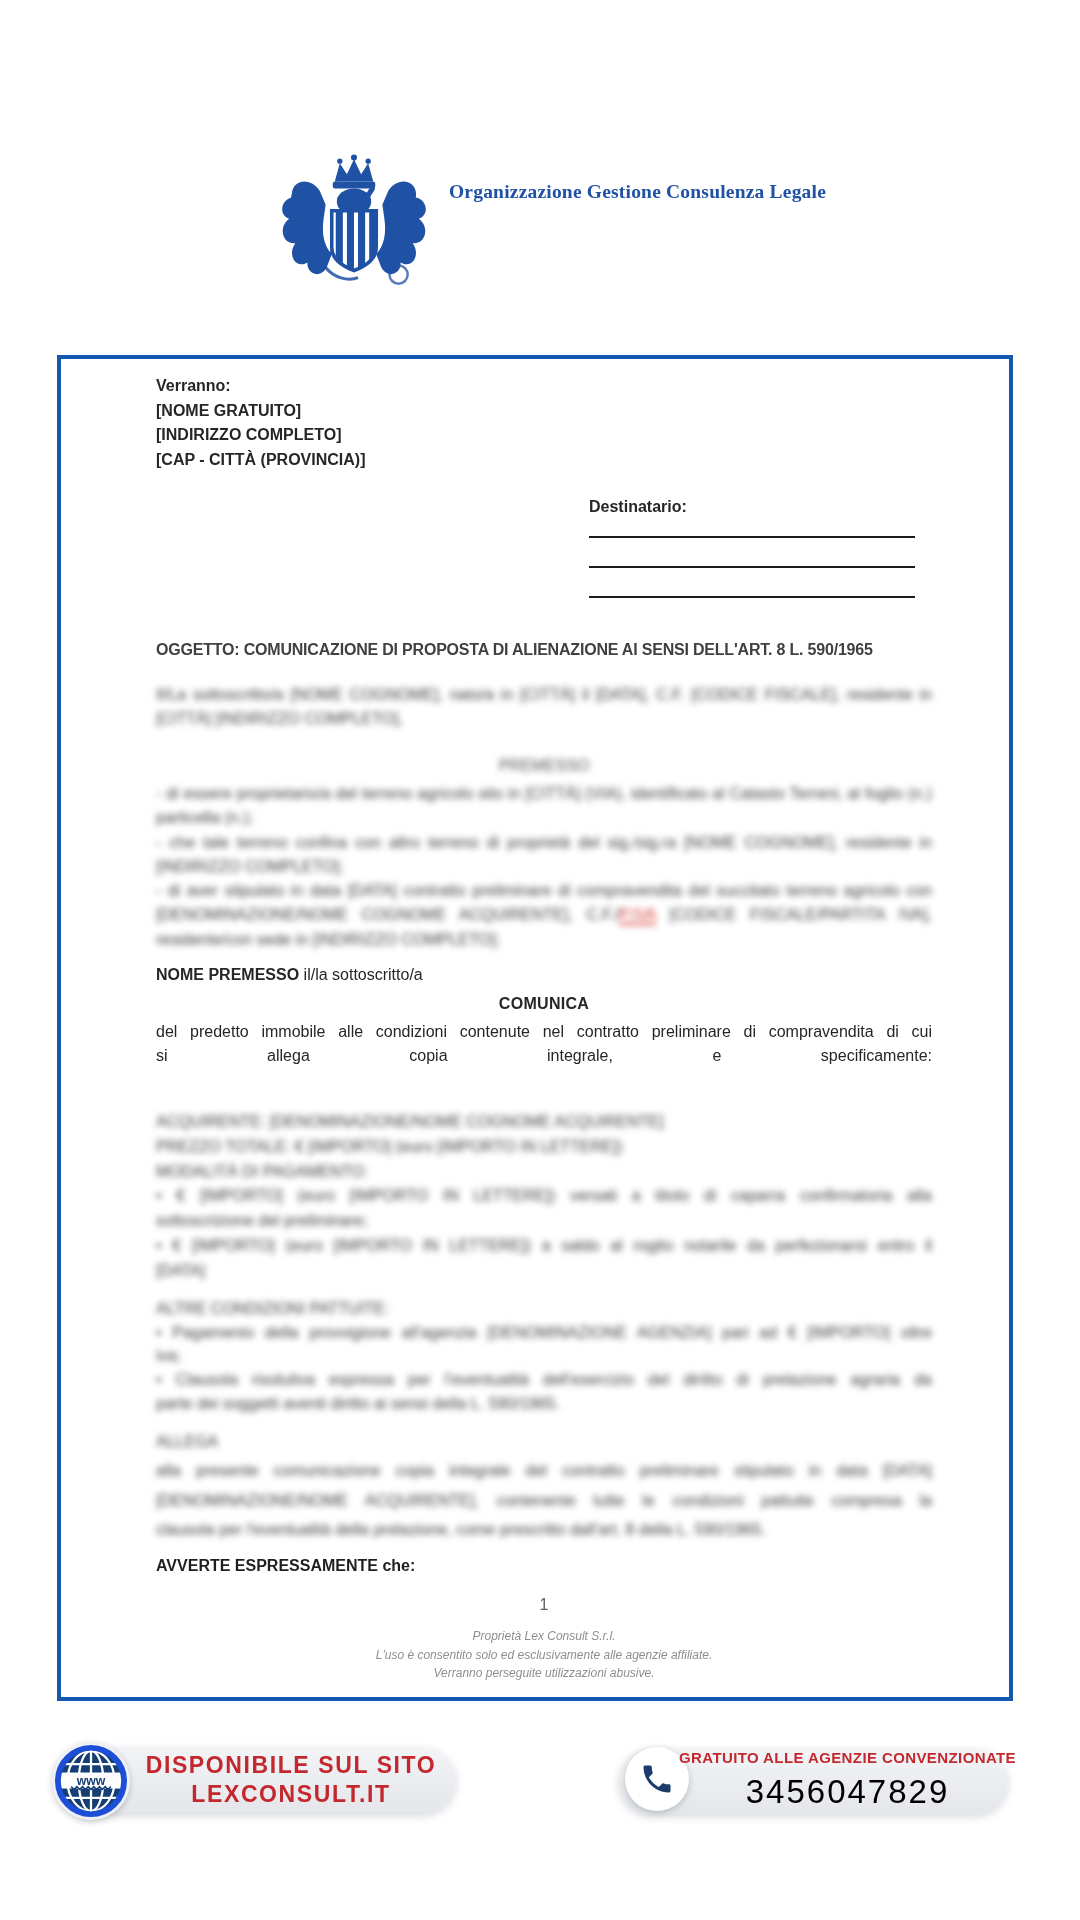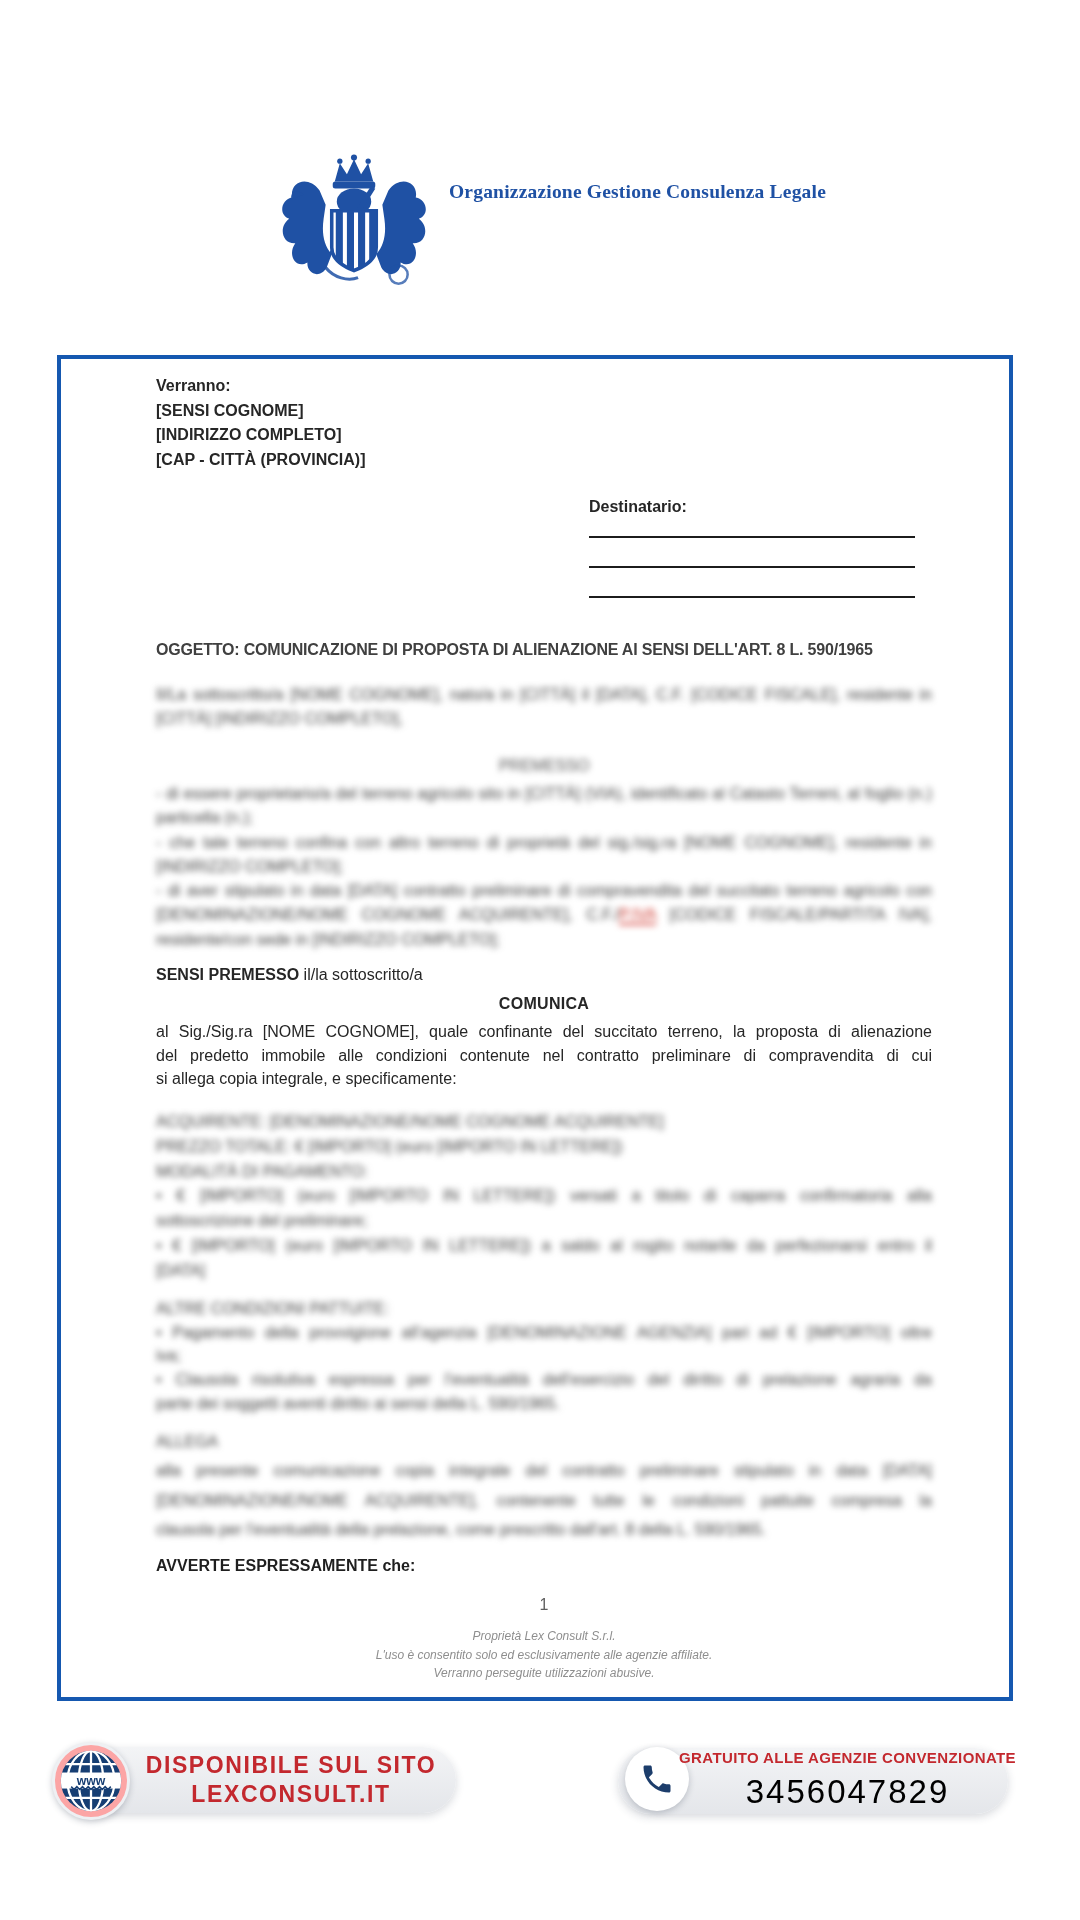--- a/index.html
+++ b/index.html
@@ -50,21 +50,21 @@
   .attach-block .bline:nth-child(2),.attach-block .bline:nth-child(3){white-space:normal;text-align:justify;text-align-last:justify;}
 
   .warning{top:1557px;font-weight:700;color:#1f1f1f;}
   .pagenum{top:1596px;text-align:center;color:#5f5f5f;filter:blur(.4px);}
   .docfooter{top:1627px;text-align:center;font-style:italic;font-size:12px;line-height:18.6px;color:#8e8e8e;filter:blur(.5px);}
 
   
   .pill{height:66px;border-radius:34px;background:linear-gradient(180deg,#f3f4f6 0%,#e4e6ea 100%);box-shadow:0 3px 8px rgba(40,50,70,.18);}
   .pill-site{left:62px;top:1747px;width:394px;}
   .pill-phone{left:618px;top:1748px;width:390px;}
-  .globe-wrap{left:52px;top:1742px;width:72px;height:72px;border-radius:50%;background:#fca5a5;border:3px solid #eef0f3;box-shadow:0 2px 6px rgba(40,50,70,.25);display:flex;align-items:center;justify-content:center;}
+  .globe-wrap{left:52px;top:1742px;width:72px;height:72px;border-radius:50%;background:#1d4ed8;border:3px solid #eef0f3;box-shadow:0 2px 6px rgba(40,50,70,.25);display:flex;align-items:center;justify-content:center;}
   .site-text{left:138px;top:1747px;width:306px;height:66px;display:flex;flex-direction:column;align-items:center;justify-content:center;gap:2px;}
   .site-line{color:#c3282e;font-size:23px;font-weight:600;letter-spacing:1.6px;white-space:nowrap;}
   .phone-circle{left:625px;top:1747px;width:64px;height:64px;border-radius:50%;background:#ffffff;box-shadow:0 2px 6px rgba(40,50,70,.25);display:flex;align-items:center;justify-content:center;}
   .phone-text{left:695px;top:1748px;width:305px;height:64px;display:flex;flex-direction:column;align-items:center;justify-content:center;gap:7px;}
   .phone-label{color:#c3282e;font-size:15px;font-weight:700;letter-spacing:.4px;white-space:nowrap;}
   .phone-number{color:#000000;font-size:33px;font-weight:500;letter-spacing:2px;white-space:nowrap;}
 </style>
 </head>
 <body>
 
@@ -105,21 +105,21 @@
 </div>
 
 <div class="abs wordmark">
   <div class="tagline">Organizzazione Gestione Consulenza Legale</div>
 </div>
 
 <div class="abs doc-box"></div>
 
 <div class="abs doc-text sender">
   <div>Verranno:</div>
-  <div>[SENSI COGNOME]</div>
+  <div>[NOME GRATUITO]</div>
   <div>[INDIRIZZO COMPLETO]</div>
   <div>[CAP - CITTÀ (PROVINCIA)]</div>
 </div>
 
 <div class="abs doc-text recipient-label">Destinatario:</div>
 <div class="abs recipient-lines">
     <div class="uline"></div>
     <div class="uline"></div>
     <div class="uline"></div>
   </div>
@@ -130,25 +130,24 @@
 
 <div class="abs doc-text col premise-head blur-light">PREMESSO</div>
 
 <div class="abs doc-text col premise blur">
   <p>- di essere proprietario/a del terreno agricolo sito in [CITTÀ] (VIA), identificato al Catasto Terreni, al foglio (n.) particella (n.);</p>
   <p>- che tale terreno confina con altro terreno di proprietà del sig./sig.ra [NOME COGNOME], residente in [INDIRIZZO COMPLETO];</p>
   <p><span>- di aver stipulato in data [DATA] contratto preliminare di compravendita del succitato terreno agricolo con [DENOMINAZIONE/NOME COGNOME ACQUIRENTE], C.F./</span><span class="red-mark">P.IVA</span><span> [CODICE FISCALE/PARTITA IVA], residente/con sede in [INDIRIZZO COMPLETO];</span></p>
 </div>
 
 <div class="abs doc-text col tanto">
-  <span class="semib" style="font-weight:700">SENSI PREMESSO</span><span> il/la sottoscritto/a</span>
+  <span class="semib" style="font-weight:700">NOME PREMESSO</span><span> il/la sottoscritto/a</span>
 </div>
 <div class="abs doc-text col comunica">COMUNICA</div>
 <div class="abs doc-text col decl-lines">
-    <div class="dline">al Sig./Sig.ra [NOME COGNOME], quale confinante del succitato terreno, la proposta di alienazione</div>
     <div class="dline">del predetto immobile alle condizioni contenute nel contratto preliminare di compravendita di cui</div>
     <div class="dline">si allega copia integrale, e specificamente:</div>
   </div>
 
 <div class="abs doc-text col terms-block blur">
     <div class="bline">ACQUIRENTE: [DENOMINAZIONE/NOME COGNOME ACQUIRENTE]</div>
     <div class="bline">PREZZO TOTALE: € [IMPORTO] (euro [IMPORTO IN LETTERE])</div>
     <div class="bline">MODALITÀ DI PAGAMENTO:</div>
     <div class="bline">• € [IMPORTO] (euro [IMPORTO IN LETTERE]) versati a titolo di caparra confirmatoria alla</div>
     <div class="bline">sottoscrizione del preliminare;</div>

